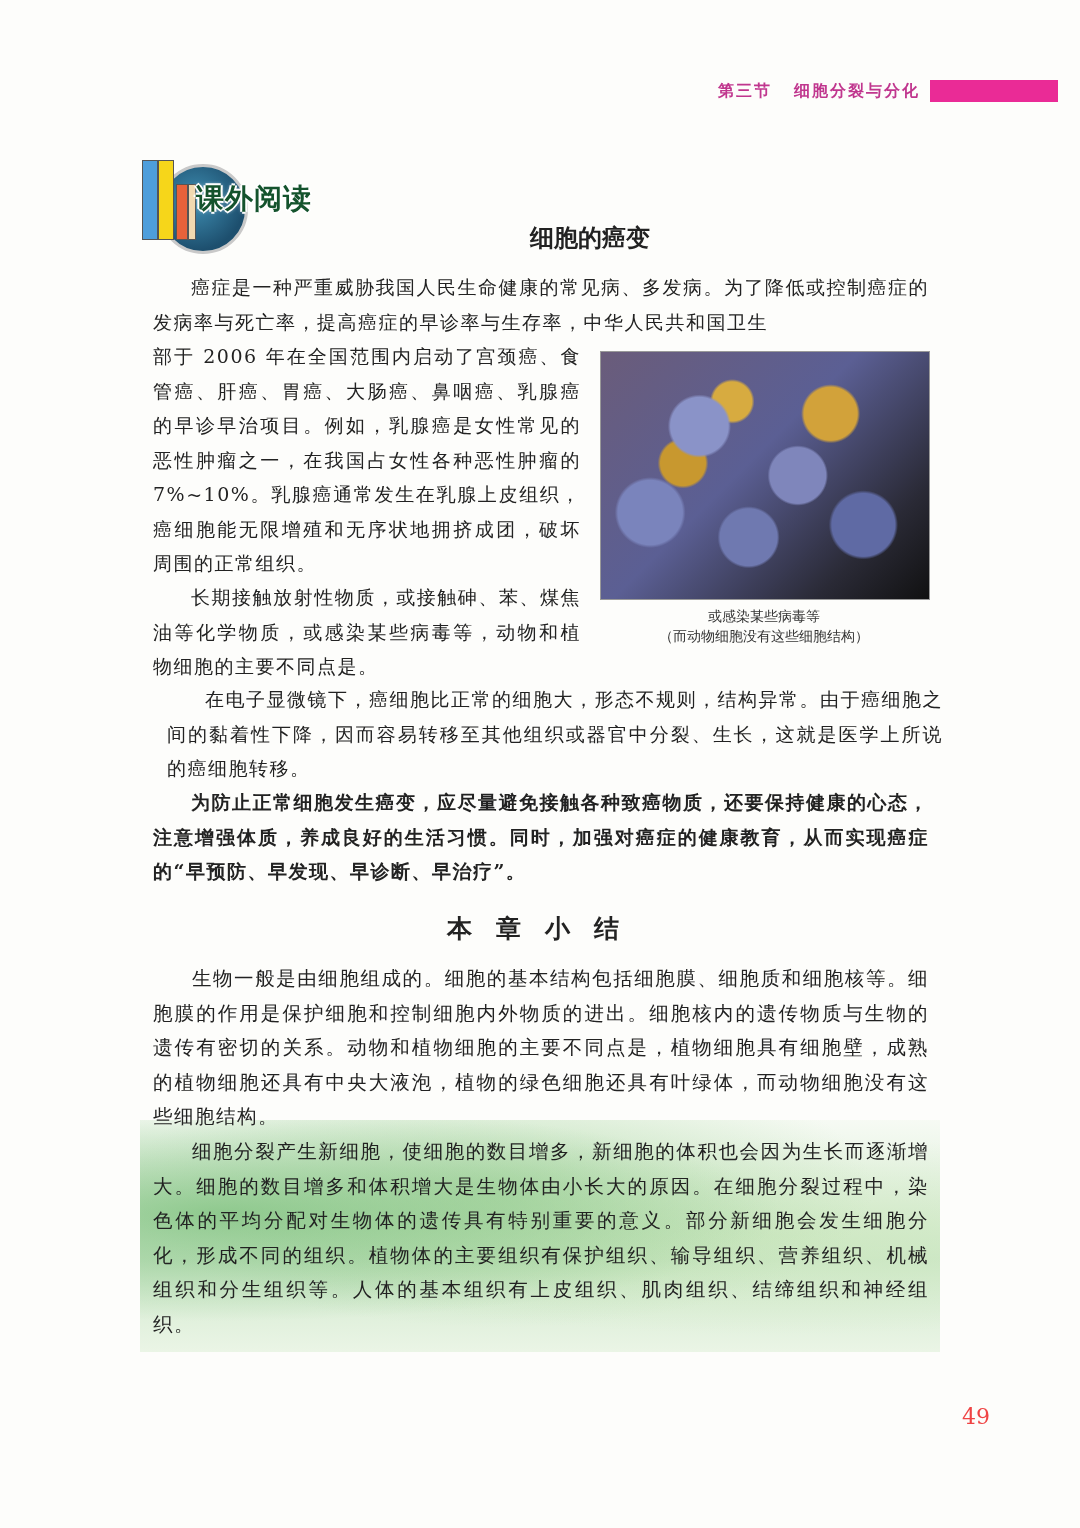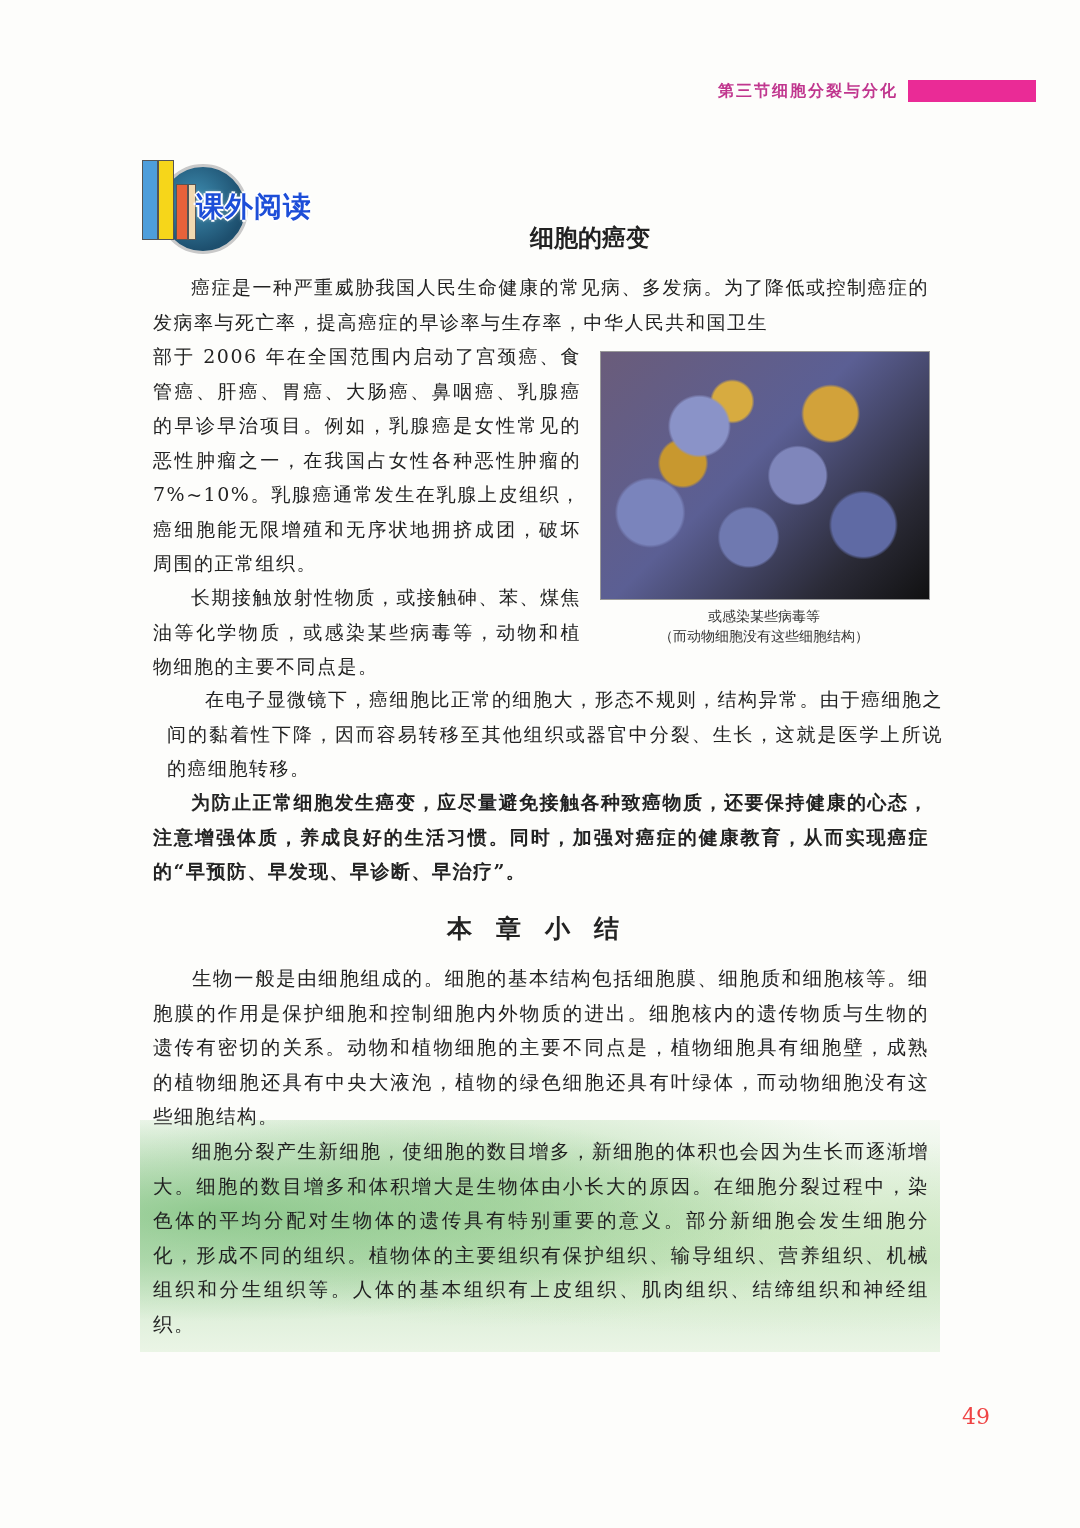--- a/index.html
+++ b/index.html
@@ -13,42 +13,42 @@
     }
     .running-head {
       position: absolute; top: 80px; left: 718px;
       display: flex; align-items: center;
     }
     .running-head .section-no,
     .running-head .section-title {
       color: #c0368e; font-family: "DejaVu Sans", sans-serif;
       font-size: 16px; font-weight: bold; letter-spacing: 2px;
     }
-    .running-head .section-title { }
+    .running-head .section-title { margin-left: 22px; }
     .running-head .bar {
       width: 128px; height: 22px; background: #ea2b96; margin-left: 10px;
     }
     .badge {
       position: absolute; left: 138px; top: 158px; width: 200px; height: 96px;
     }
     .badge .disc {
       position: absolute; left: 20px; top: 6px; width: 84px; height: 84px;
       border-radius: 50%;
       background: radial-gradient(circle at 40% 40%, #3f8fb3, #1d4f6e 70%);
       border: 3px solid #c9c9c9;
     }
     .badge .book { position: absolute; border: 1px solid #555; }
     .badge .b1 { left: 4px; top: 2px; width: 14px; height: 78px; background: #4e9edb; }
     .badge .b2 { left: 20px; top: 2px; width: 14px; height: 78px; background: #f6d61a; }
     .badge .b3 { left: 38px; top: 26px; width: 10px; height: 54px; background: #e8623a; }
     .badge .b4 { left: 50px; top: 26px; width: 6px; height: 54px; background: #f1d9b0; }
     .badge .label {
-      position: absolute; left: 58px; top: 30px;
+      position: absolute; left: 58px; top: 22px;
       font-family: "DejaVu Sans", sans-serif; font-weight: bold;
-      font-size: 28px; color: #1d4ed8;
+      font-size: 28px; color: #14532d;
       text-shadow: -2px 0 #fff, 2px 0 #fff, 0 -2px #fff, 0 2px #fff, 0 0 4px #fff;
       letter-spacing: 1px;
     }
     .article-title {
       position: absolute; top: 222px; left: 0; width: 1180px;
       text-align: center; font-size: 24px; font-weight: bold;
       font-family: "DejaVu Serif", serif;
     }
     .p {
       position: absolute; font-size: 19px; line-height: 34.5px;

